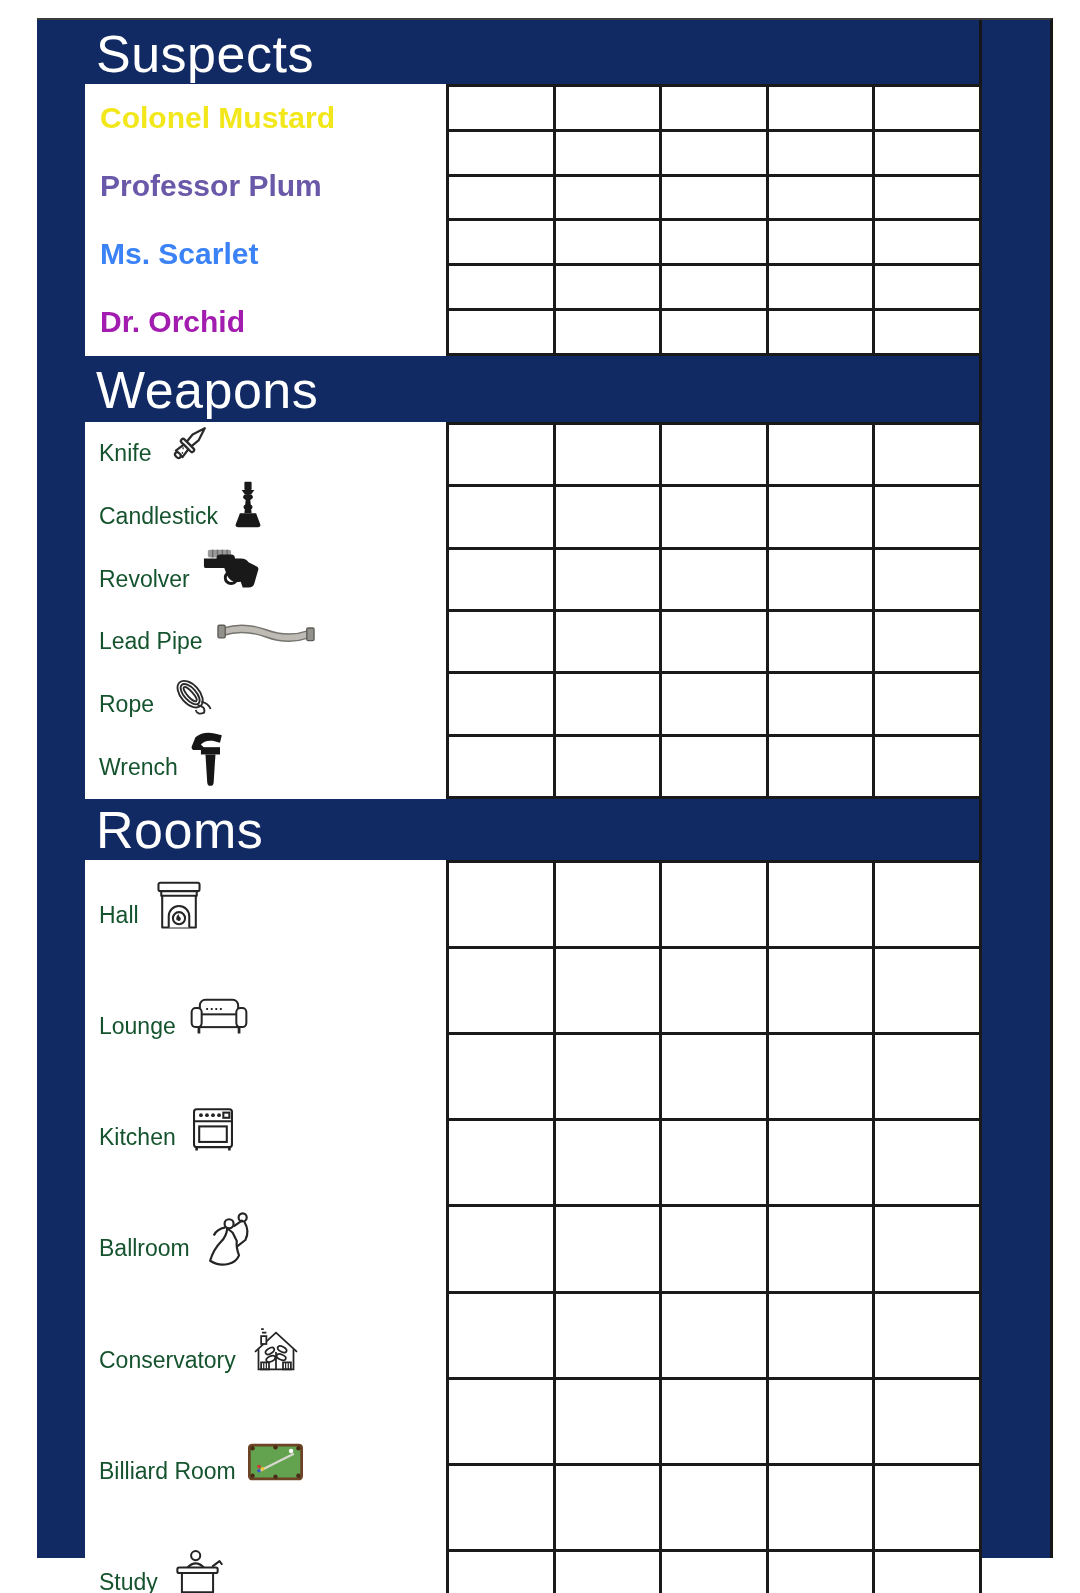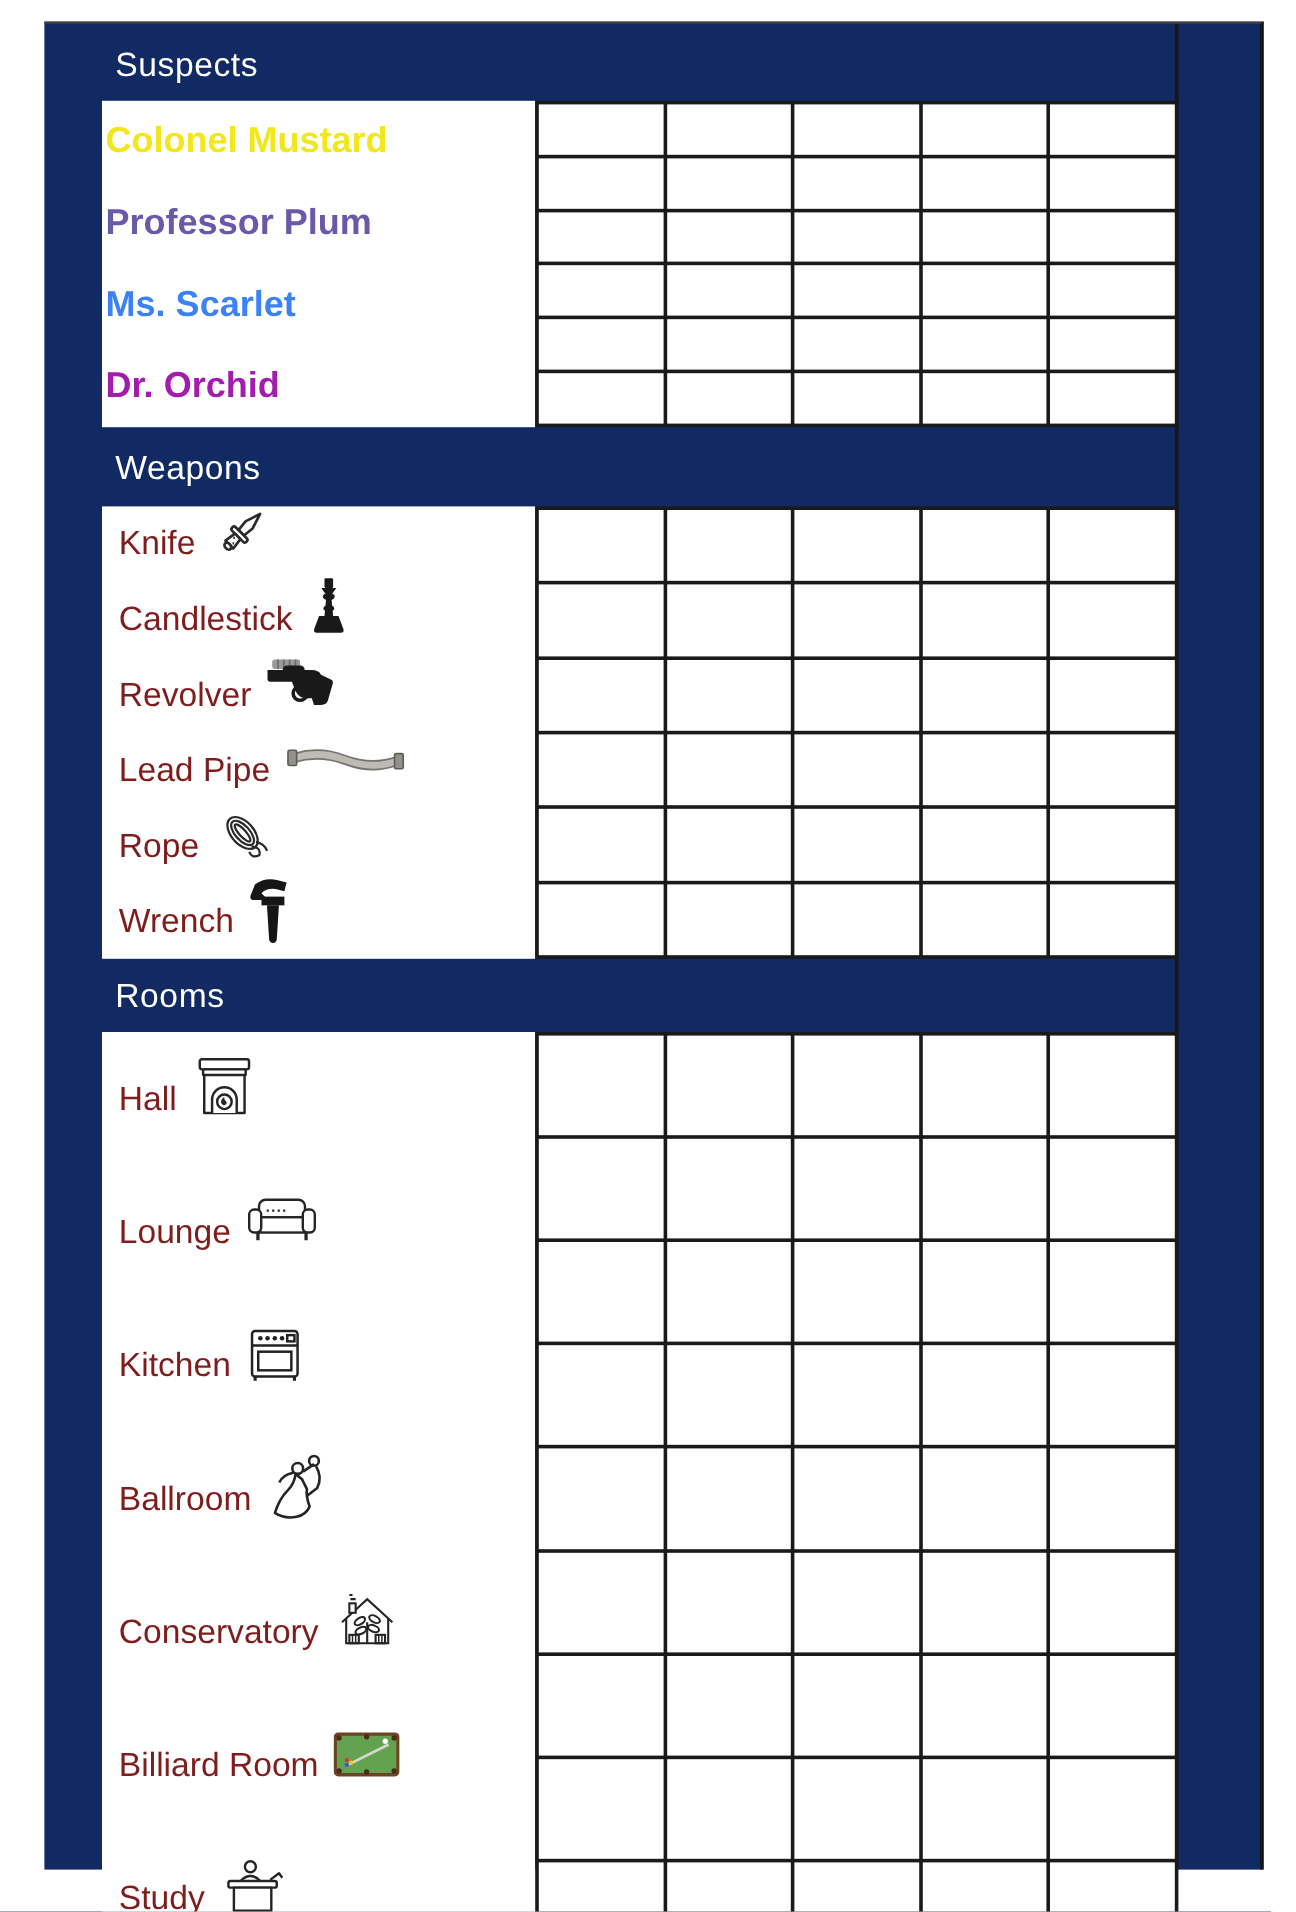--- a/index.html
+++ b/index.html
@@ -18,21 +18,21 @@
     border-right:3px solid #161616;
     box-sizing:border-box;
   }
   .divider{
     position:absolute;left:942px;top:0;width:3px;height:100%;
     background:#161616;
   }
   .sec-title{
     position:absolute;left:59px;
     color:#ffffff;
-    font-size:28px;font-weight:400;
+    font-size:52px;font-weight:400;
     line-height:52px;letter-spacing:.5px;
     white-space:nowrap;
   }
   #title-suspects{top:8px;}
   #title-weapons{top:344px;}
   #title-rooms{top:784px;}
   .sec-body{
     position:absolute;left:48px;width:897px;
   }
   #body-suspects{top:64px;height:272px;}
@@ -47,32 +47,32 @@
     position:absolute;left:361px;top:0;width:536px;height:100%;
     background:#1a1a1a;
     display:grid;
     grid-template-columns:repeat(5,1fr);
     gap:3px;padding:3px;
     box-sizing:border-box;
   }
   .cell{background:#ffffff;}
   .srow{
     display:flex;align-items:center;
-    padding-left:3px;
+    padding-left:15px;
   }
   .sname{
     font-size:30px;font-weight:700;
     white-space:nowrap;
   }
   .irow{
     display:flex;align-items:center;
     padding-left:14px;gap:12px;
   }
   .ilbl{
-    font-size:28px;font-weight:400;color:#7f1d1d;
+    font-size:23px;font-weight:400;color:#14532d;
     white-space:nowrap;
   }
   .icon{
     flex:none;display:flex;align-items:center;justify-content:center;
     transform:translateY(-9px);
   }
   .icon svg{display:block;}
 </style>
 </head>
 <body>

